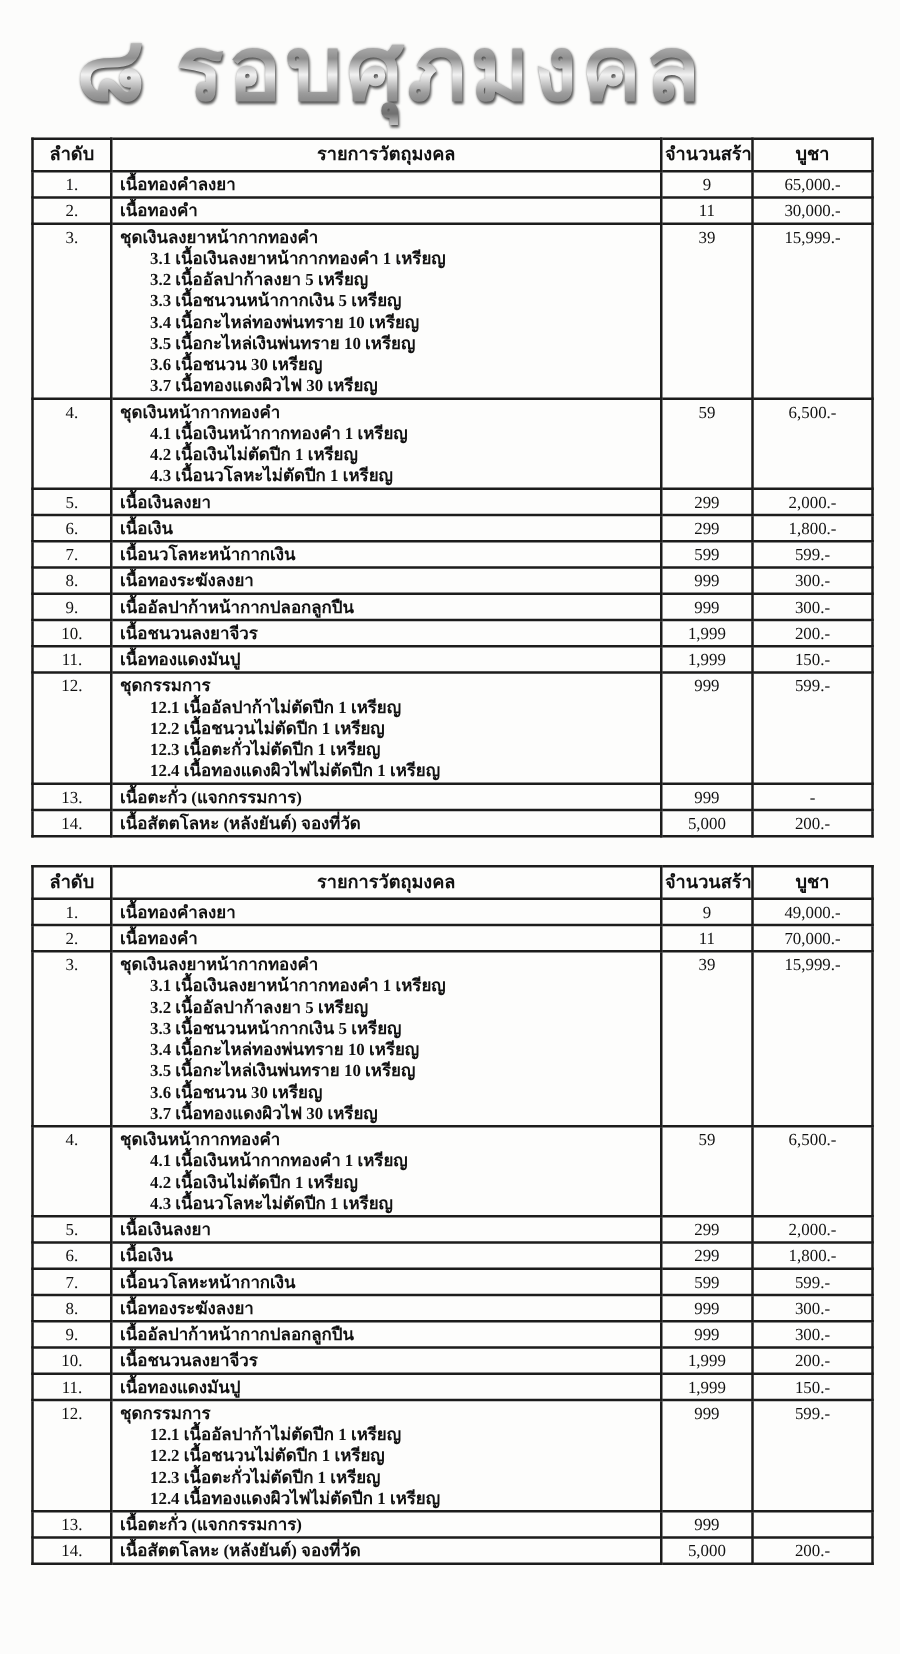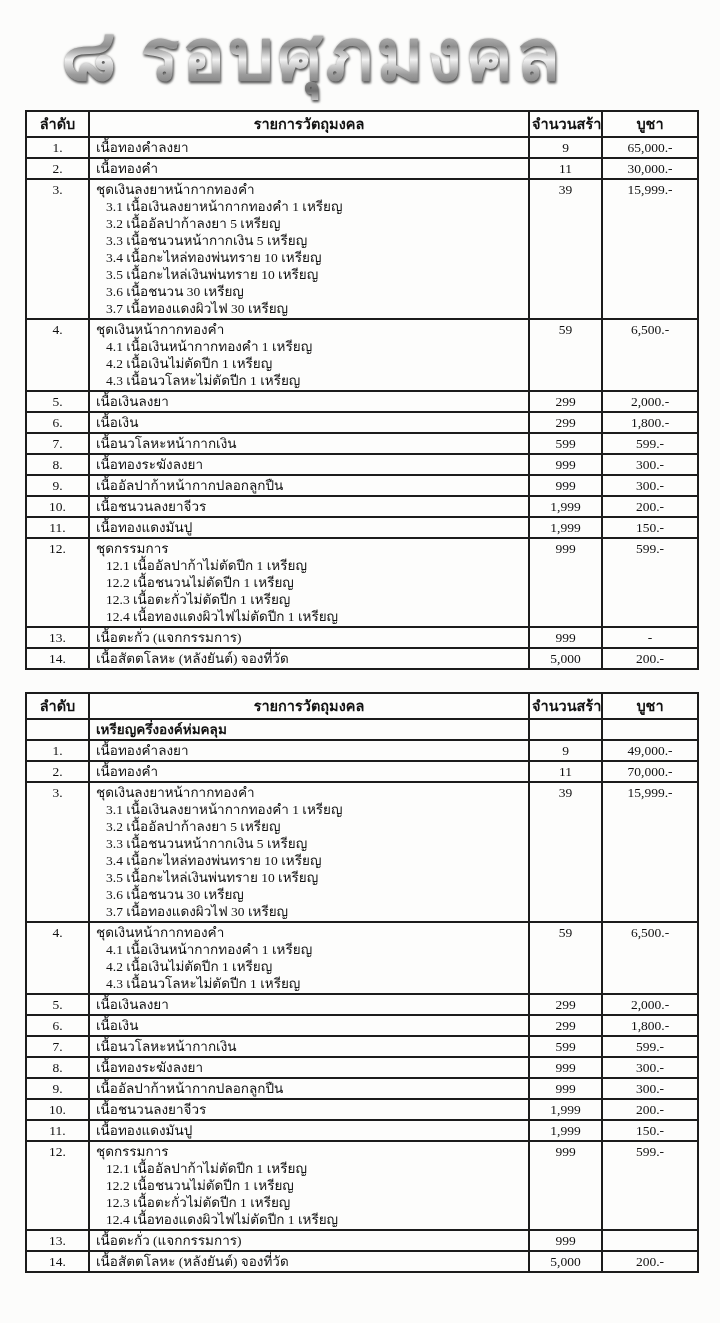--- a/index.html
+++ b/index.html
@@ -48,22 +48,22 @@
   th{
     font-size:14.5px;
     font-weight:bold;
     text-align:center;
     line-height:20px;
     padding:2px 2px;
   }
   td.c-no{text-align:center;}
   td.c-qty,td.c-price{text-align:center;}
   .section-cell{font-weight:bold;}
-  .item-main{white-space:nowrap;}
-  .sub-line{margin-left:10px;white-space:nowrap;}
+  .item-main{white-space:nowrap;font-weight:bold;}
+  .sub-line{margin-left:24px;white-space:nowrap;font-weight:bold;}
 </style>
 </head>
 <body>
 
 <div class="title-wrap">
   <span class="metal-title">๘ รอบศุภมงคล</span>
 </div>
 
 <section>
   <table>
@@ -242,26 +242,20 @@
     <thead>
       <tr>
         <th>ลำดับ</th>
         <th>รายการวัตถุมงคล</th>
         <th>จำนวนสร้าง</th>
         <th>บูชา</th>
       </tr>
     </thead>
     <tbody>
         <tr>
-    <td class="c-no"></td>
-    <td class="section-cell">เหรียญครึ่งองค์ห่มคลุม</td>
-    <td class="c-qty"></td>
-    <td class="c-price"></td>
-  </tr>
-        <tr>
     <td class="c-no">1.</td>
     <td>
       <div class="item-main">เนื้อทองคำลงยา</div>
       <div></div>
     </td>
     <td class="c-qty">9</td>
     <td class="c-price">49,000.-</td>
   </tr>
         <tr>
     <td class="c-no">2.</td>

